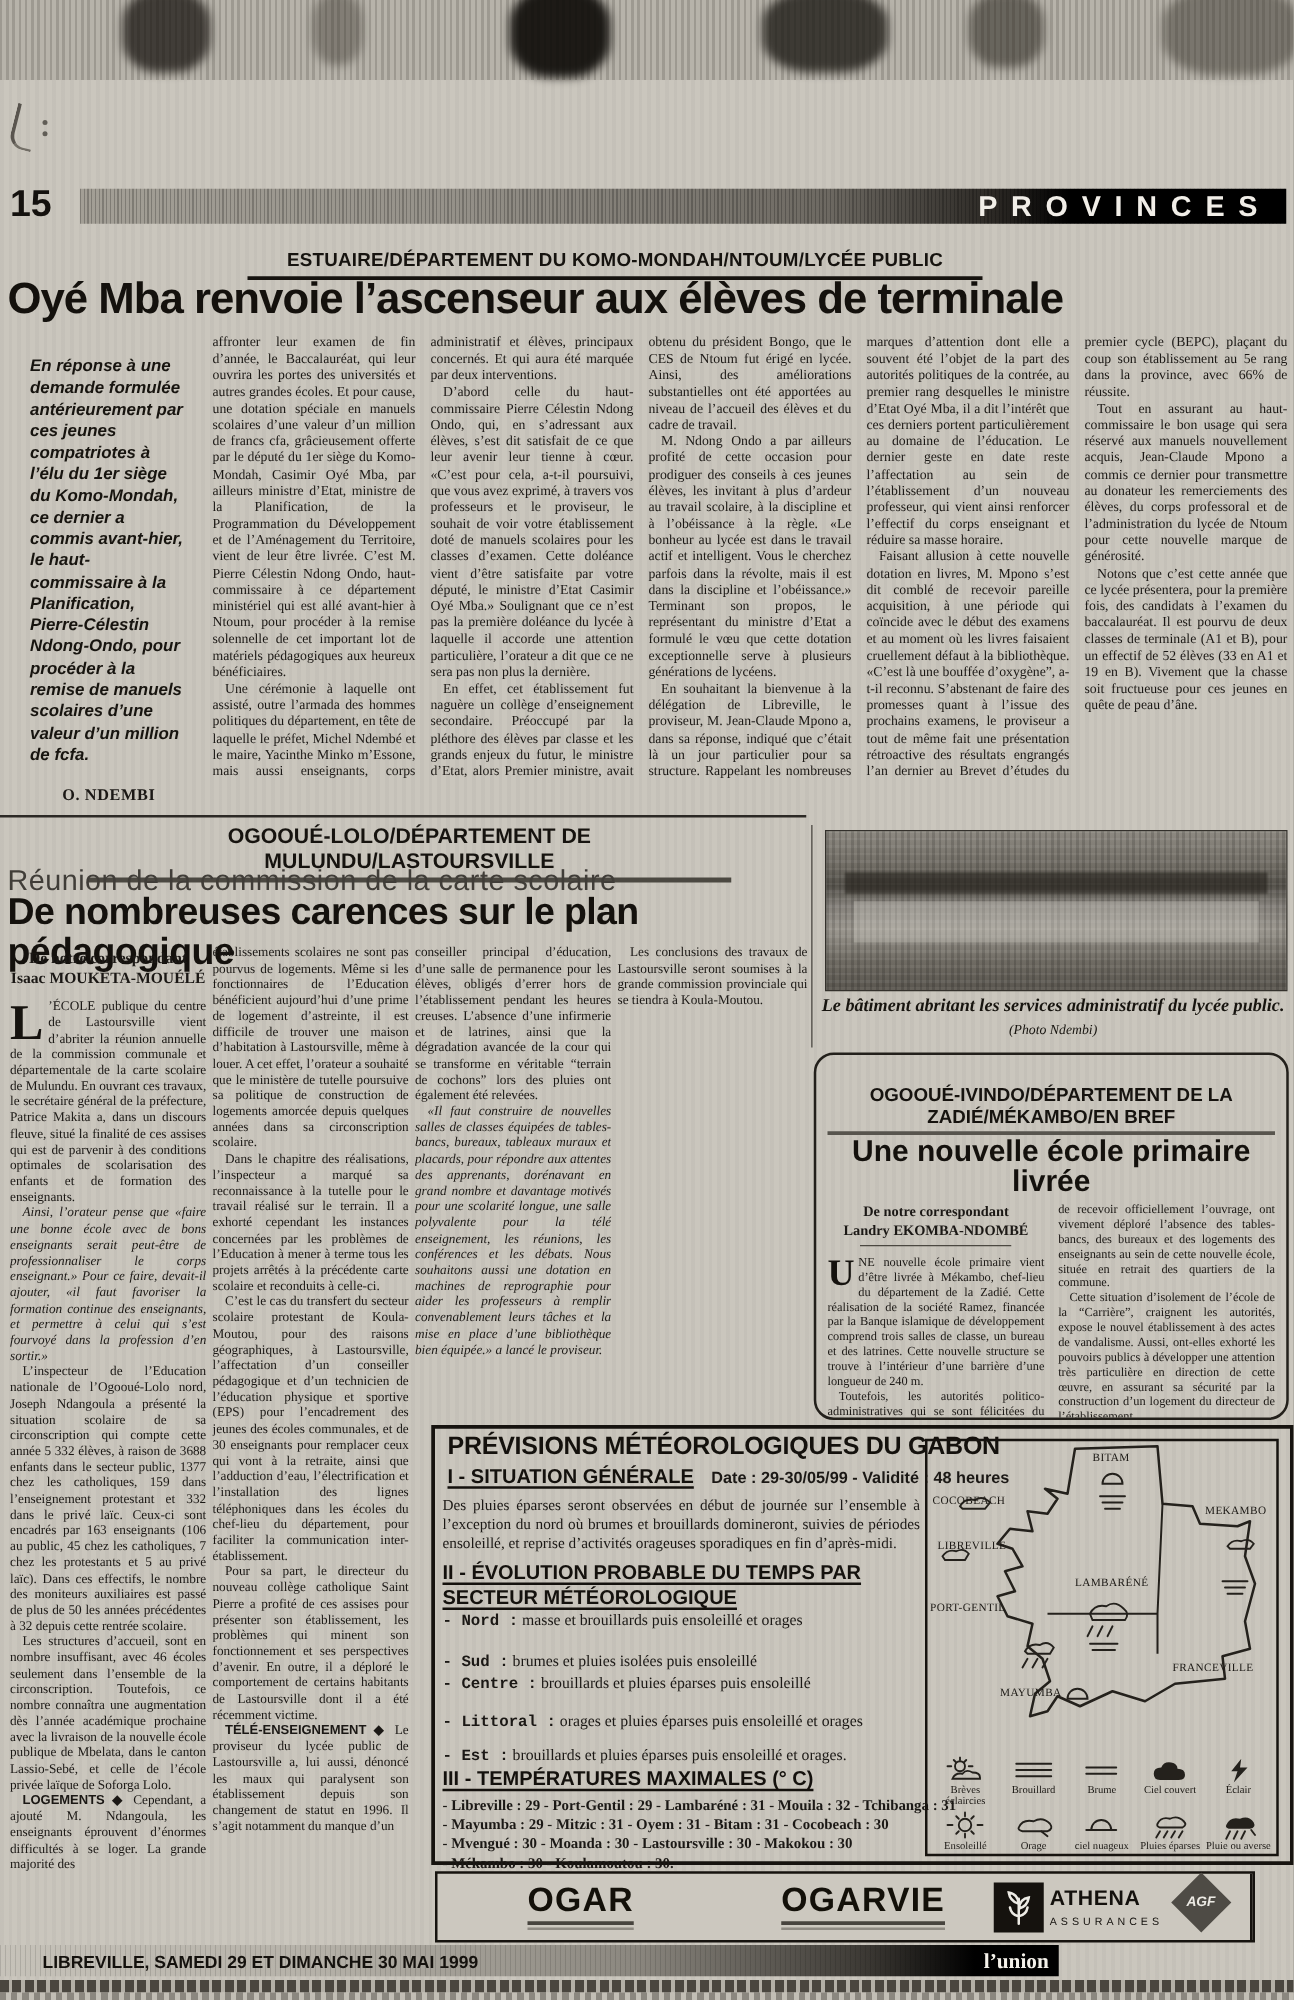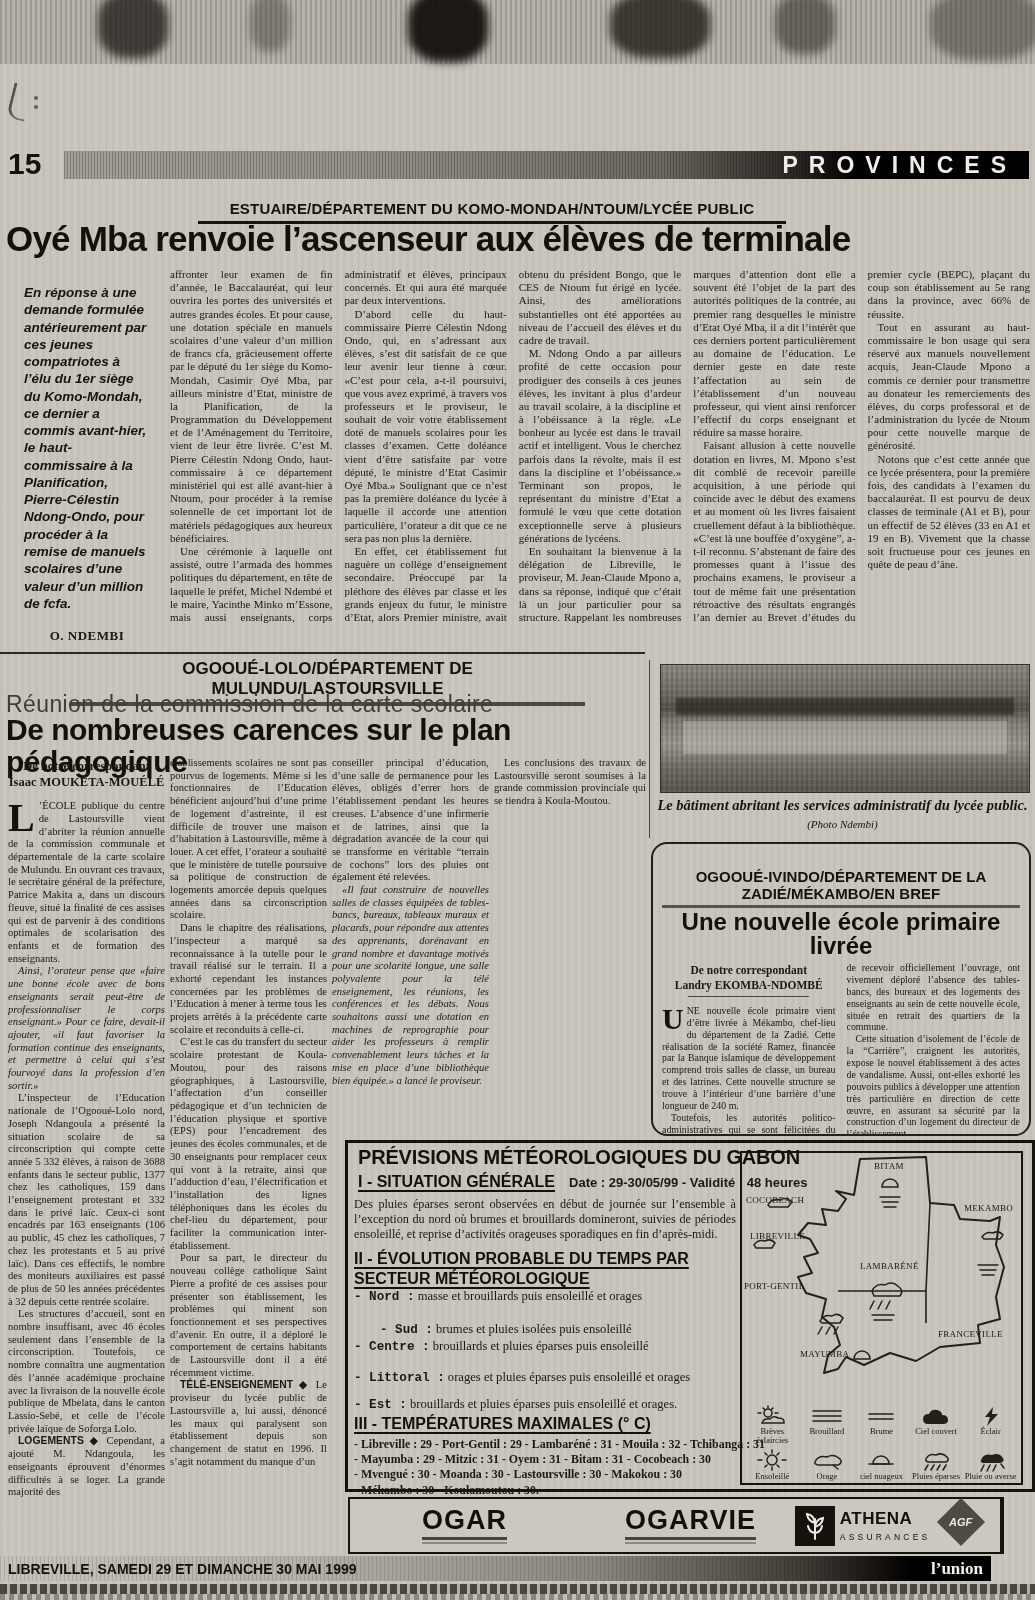--- a/index.html
+++ b/index.html
@@ -90,21 +90,21 @@
   
   .weather{position:absolute;left:345px;top:1140px;width:690px;height:352px;border:3px solid #16130f;box-sizing:border-box;}
   .w-title{position:absolute;left:10px;top:3px;font:bold 20px "Liberation Sans",sans-serif;letter-spacing:-.2px;color:#14110d;}
   .w-h{font:bold 16px "Liberation Sans",sans-serif;color:#14110d;text-decoration:underline;text-decoration-thickness:2px;text-underline-offset:3px;}
   .w-s1{position:absolute;left:10px;top:30px;}
   .w-date{font:bold 13px "Liberation Sans",sans-serif;margin-left:10px;text-decoration:none;}
   .w-s1text{position:absolute;left:6px;top:54px;width:382px;font-size:12.2px;line-height:1.22;text-align:justify;margin:0;}
   .w-s2{position:absolute;left:6px;top:106px;width:372px;line-height:1.25;}
   .sector{position:absolute;left:6px;margin:0;font-size:12.6px;}
   .sector b{font-family:Liberation Mono, monospace;}
-  .sec0{top:146px;} .sec1{top:179px;margin-left:26px;} .sec2{top:196px;} .sec3{top:227px;} .sec4{top:254px;}
+  .sec0{top:146px;} .sec1{top:179px;} .sec2{top:196px;} .sec3{top:227px;} .sec4{top:254px;}
   .w-s3{position:absolute;left:6px;top:272px;}
   .temps{position:absolute;left:6px;top:294px;width:382px;font:bold 11.9px/1.28 "Liberation Serif",serif;margin:0;}
   .temps div{white-space:nowrap;}
   .map-box{position:absolute;left:392px;top:8px;width:283px;height:334px;border:2px solid #16130f;box-sizing:border-box;}
   .ml{position:absolute;font:9px "Liberation Serif",serif;letter-spacing:.3px;color:#1b1814;}
   .legend{position:absolute;left:3px;right:3px;bottom:2px;}
   .lg-row{display:flex;}
   .lg-item{flex:1;text-align:center;}
   .lg-item svg{display:block;margin:0 auto;}
   .lg-lab{display:block;font:8.5px/1.05 "Liberation Serif",serif;color:#1b1814;}
@@ -119,23 +119,23 @@
   .ath-sq{width:40px;height:40px;background:#15120e;position:relative;}
   .ath-sq svg{position:absolute;left:4px;top:3px;}
   .ath-txt{line-height:1;}
   .ath-name{font:bold 17px "Liberation Sans",sans-serif;color:#14110d;letter-spacing:.5px;}
   .ath-sub{display:block;font:8.5px "Liberation Sans",sans-serif;letter-spacing:3.2px;margin-top:3px;color:#14110d;}
   .agf{width:34px;height:34px;background:#4e4b45;transform:rotate(45deg);margin:0 18px 8px 14px;
         display:flex;align-items:center;justify-content:center;}
   .agf span{transform:rotate(-45deg);font:bold italic 11px "Liberation Sans",sans-serif;color:#eceae4;}
   .ad-divider{width:1.6px;height:100%;background:#16130f;margin-left:4px;}
   
-  .footer{position:absolute;left:0;top:1556px;width:991px;height:25px;
+  .footer{position:absolute;left:0;top:1556px;width:821px;height:25px;
         background:linear-gradient(to right,#c6c2b9,#b5b1a8 30%,#8b877f 60%,#3b3833 82%,#000 92%);
-        display:flex;align-items:center;}
+        display:flex;align-items:center;padding-left:26px;}
   .footer::before{content:"";position:absolute;inset:0;background:repeating-linear-gradient(90deg,rgba(0,0,0,.12) 0 1px,transparent 1px 4px);}
   .f-date{font:bold 14px "Liberation Sans",sans-serif;color:#14110d;padding-left:8px;z-index:1;}
   .f-brand{margin-left:auto;font:bold 17px "Liberation Serif",serif;color:#f4f1ea;padding-right:8px;z-index:1;}
   .halftone{position:absolute;left:0;top:1584px;width:1035px;height:10px;
         background:repeating-linear-gradient(90deg,#4a463f 0 7px,#b3afa6 7px 10px);}
   .halftone2{position:absolute;left:0;top:1594px;width:1035px;height:6px;
         background:repeating-linear-gradient(90deg,#8b877f 0 5px,#c2beb5 5px 9px);}
   svg.ic{stroke:#24211c;fill:none;stroke-width:1.5;stroke-linecap:round;}
   svg.ic .f{fill:#24211c;stroke:none;}
 </style>

